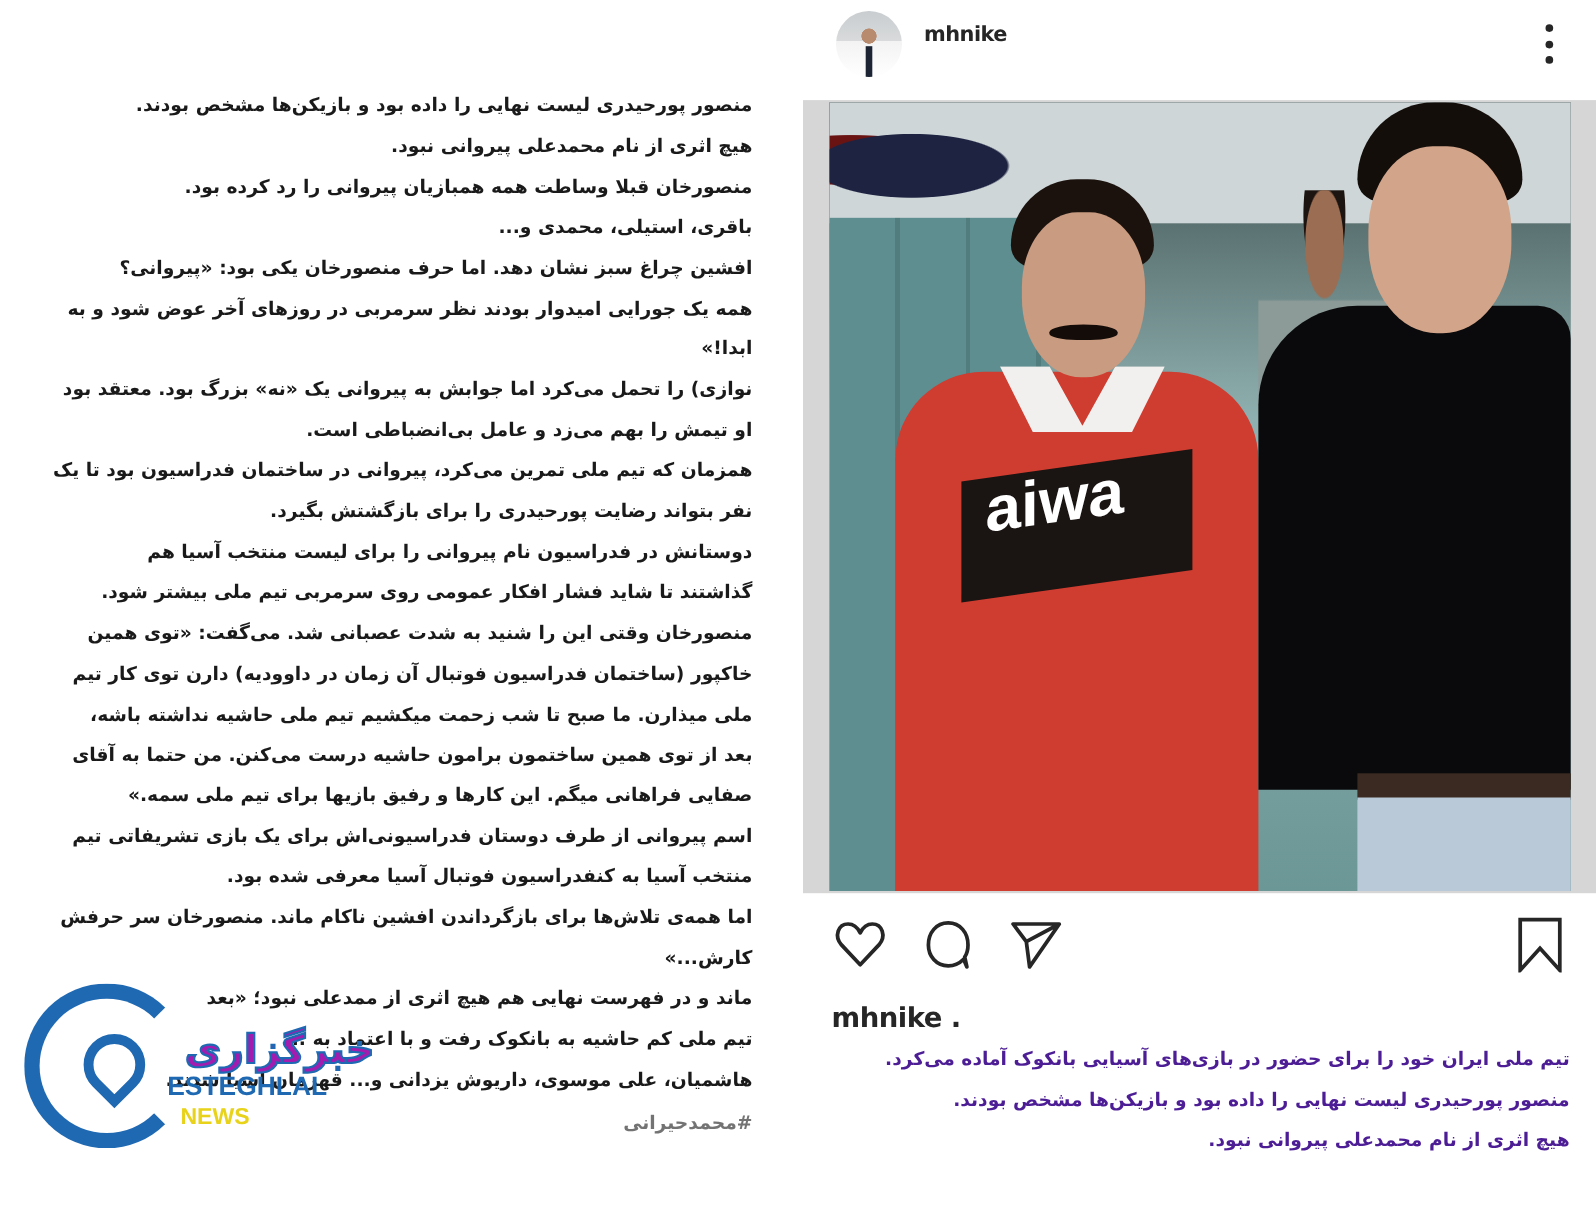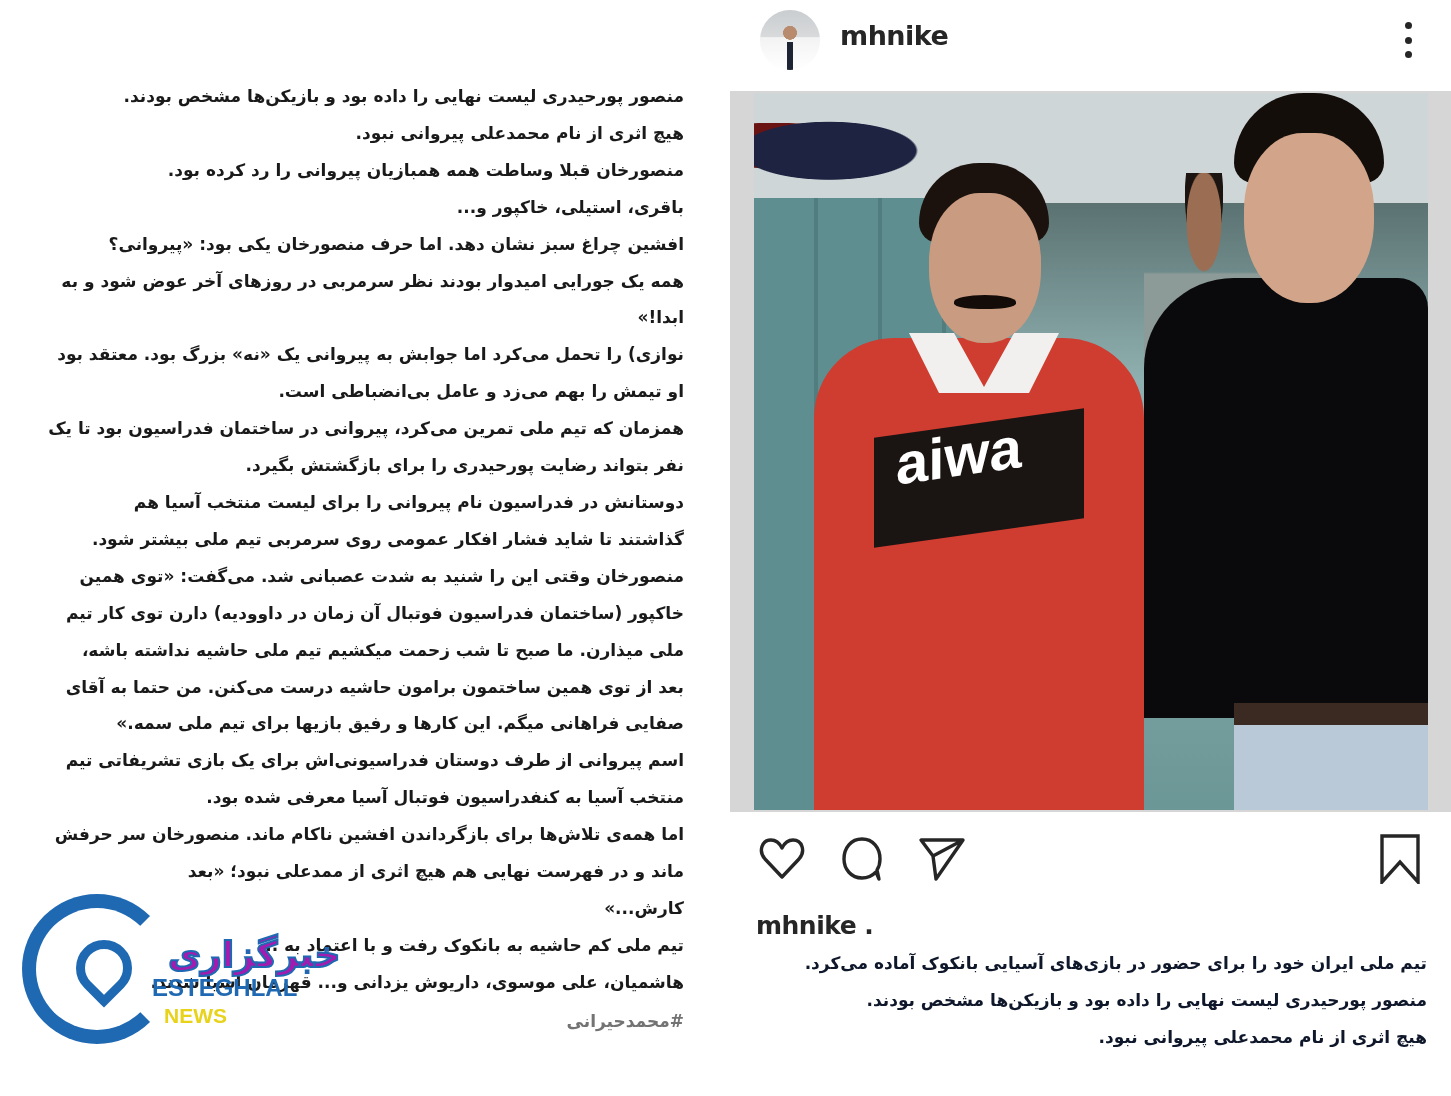--- a/index.html
+++ b/index.html
@@ -56,21 +56,21 @@
     .avatar {
       position: absolute; left: 30px; top: 10px; width: 60px; height: 60px;
       border-radius: 50%; overflow: hidden;
       background: radial-gradient(circle at 50% 38%, #b98b6e 0 14%, transparent 15%),
                   linear-gradient(180deg, #c9cdd0 0%, #d8dadb 45%, #f3f3f3 46%, #ffffff 100%);
     }
     .avatar .tie {
       position: absolute; left: 27px; top: 32px; width: 6px; height: 28px; background: #1d2433;
     }
     .username {
-      position: absolute; left: 110px; top: 20px; font-size: 27px; font-weight: bold;
+      position: absolute; left: 110px; top: 20px; font-size: 19px; font-weight: bold;
       color: #262626; font-family: "DejaVu Sans", sans-serif; letter-spacing: -0.5px;
     }
     .more-icon {
       position: absolute; right: 38px; top: 22px; width: 10px; height: 36px;
       display: flex; flex-direction: column; justify-content: space-between; align-items: center;
     }
     .more-icon span { width: 7px; height: 7px; border-radius: 50%; background: #262626; display: block; }
     .photo-frame {
       position: absolute; left: 0; top: 91px; width: 721px; height: 721px;
       background: #d6d6d6;
@@ -120,49 +120,49 @@
     .caption {
       position: absolute; left: 0; top: 905px; width: 721px;
     }
     .caption-user {
       position: absolute; left: 26px; top: 6px; font-size: 25px; font-weight: bold; color: #262626;
       letter-spacing: -0.5px;
     }
     .caption-text {
       position: absolute; right: 24px; top: 40px; width: 680px; direction: rtl; text-align: right;
     }
-    .caption-text .line { font-size: 17px; font-weight: bold; line-height: 37px; color: #0f172a; white-space: nowrap; }
+    .caption-text .line { font-size: 17px; font-weight: bold; line-height: 37px; color: #4c1d95; white-space: nowrap; }
   </style>
 </head>
 <body>
 
 <div class="left-col">
   <div class="line">منصور پورحیدری لیست نهایی را داده بود و بازیکن‌ها مشخص بودند.</div>
   <div class="line">هیچ اثری از نام محمدعلی پیروانی نبود.</div>
   <div class="line">منصورخان قبلا وساطت همه همبازیان پیروانی را رد کرده بود.</div>
-  <div class="line">باقری، استیلی، خاکپور و...</div>
+  <div class="line">باقری، استیلی، محمدی و...</div>
   <div class="line">افشین چراغ سبز نشان دهد. اما حرف منصورخان یکی بود: «پیروانی؟</div>
   <div class="line">همه یک جورایی امیدوار بودند نظر سرمربی در روزهای آخر عوض شود و به</div>
   <div class="line">ابدا!»</div>
   <div class="line">نوازی) را تحمل می‌کرد اما جوابش به پیروانی یک «نه» بزرگ بود. معتقد بود</div>
   <div class="line">او تیمش را بهم می‌زد و عامل بی‌انضباطی است.</div>
   <div class="line">همزمان که تیم ملی تمرین می‌کرد، پیروانی در ساختمان فدراسیون بود تا یک</div>
   <div class="line">نفر بتواند رضایت پورحیدری را برای بازگشتش بگیرد.</div>
   <div class="line">دوستانش در فدراسیون نام پیروانی را برای لیست منتخب آسیا  هم</div>
   <div class="line">گذاشتند تا شاید فشار افکار عمومی روی سرمربی تیم ملی بیشتر شود.</div>
   <div class="line">منصورخان وقتی این را شنید به شدت عصبانی شد. می‌گفت: «توی همین</div>
   <div class="line">خاکپور (ساختمان فدراسیون فوتبال آن زمان در داوودیه) دارن توی کار تیم</div>
   <div class="line">ملی میذارن. ما صبح تا شب زحمت میکشیم تیم ملی حاشیه نداشته باشه،</div>
   <div class="line">بعد از توی همین ساختمون برامون حاشیه درست می‌کنن. من حتما به آقای</div>
   <div class="line">صفایی فراهانی میگم. این کارها و رفیق بازیها برای تیم ملی سمه.»</div>
   <div class="line">اسم پیروانی از طرف دوستان فدراسیونی‌اش برای یک بازی تشریفاتی تیم</div>
   <div class="line">منتخب آسیا به کنفدراسیون فوتبال آسیا معرفی شده بود.</div>
   <div class="line">اما همه‌ی تلاش‌ها برای بازگرداندن افشین ناکام ماند. منصورخان سر حرفش</div>
+  <div class="line">کارش...»</div>
   <div class="line">ماند و در فهرست نهایی هم هیچ اثری از ممدعلی نبود؛ «بعد</div>
-  <div class="line">کارش...»</div>
   <div class="line">تیم ملی کم حاشیه به بانکوک رفت و با اعتماد به ...</div>
   <div class="line">هاشمیان، علی موسوی، داریوش یزدانی و... قهرمان آسیا شدند.</div>
   <div class="hashtag">#محمدحیرانی</div>
 </div>
 
 <div class="watermark">
   <div class="wm-ring"></div>
   <div class="wm-pin"></div>
   <div class="wm-fa">خبرگزاری</div>
   <div class="wm-en">ESTEGHLAL</div>

